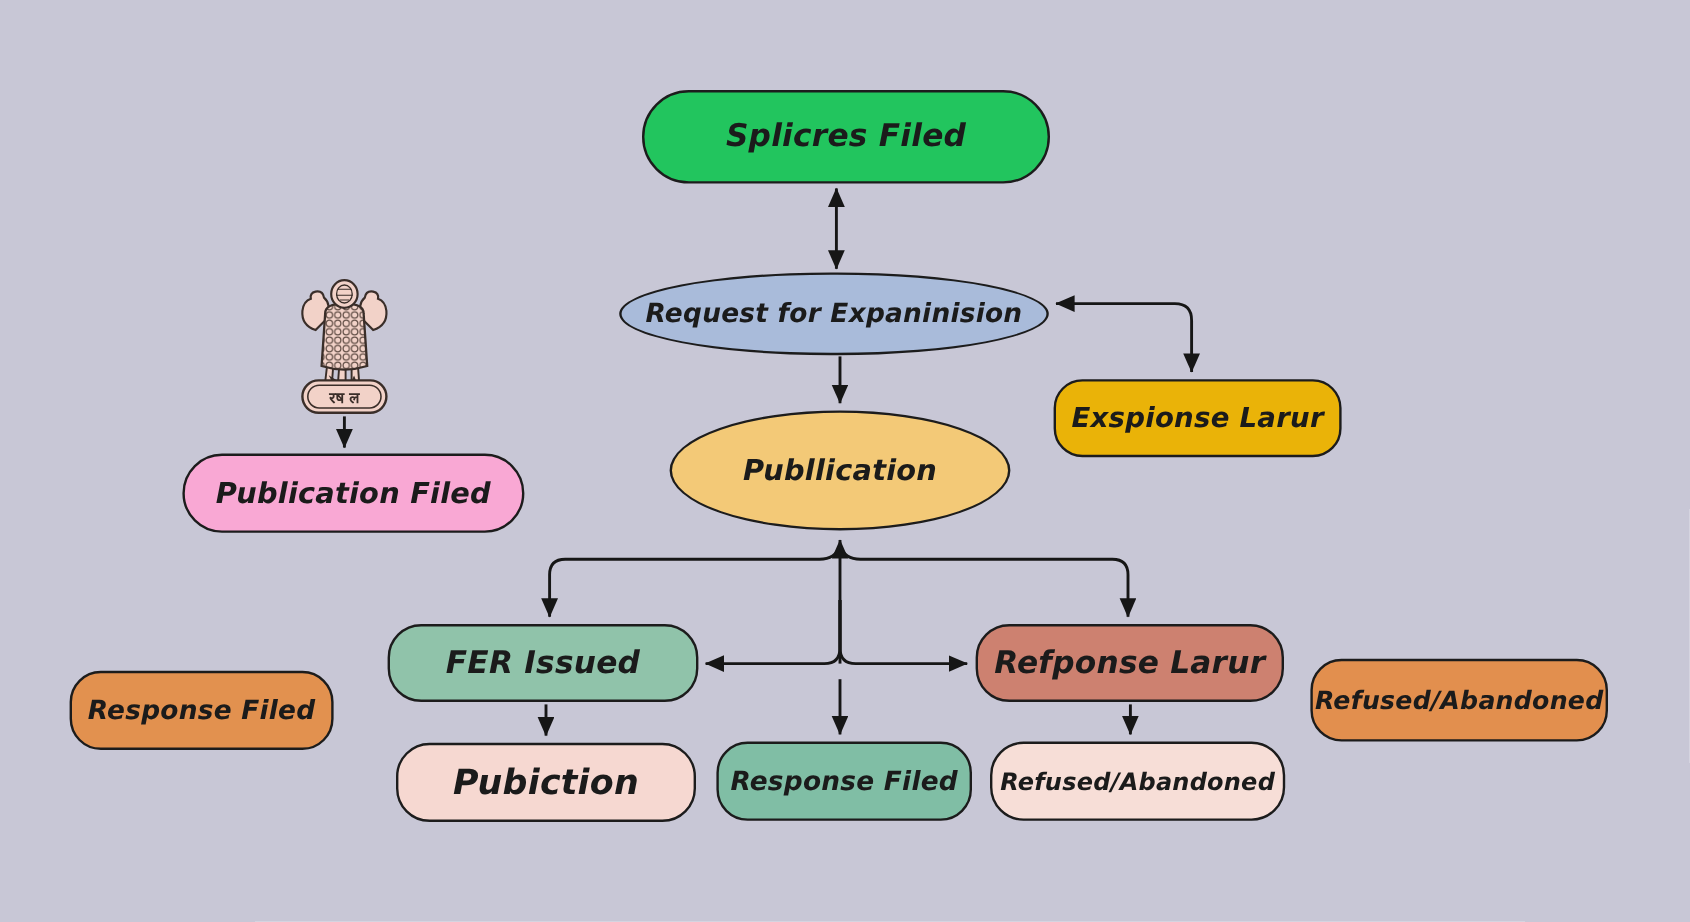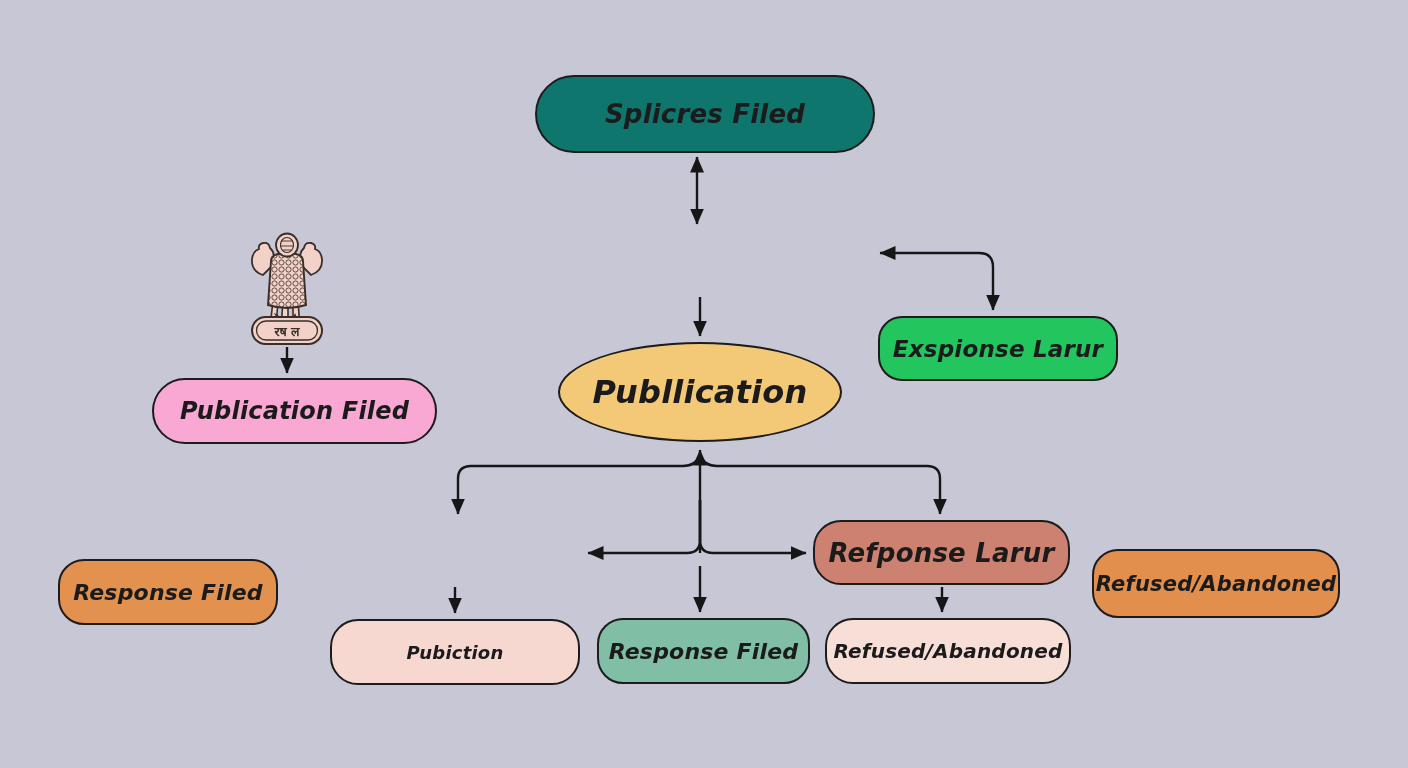--- a/index.html
+++ b/index.html
@@ -17,27 +17,27 @@
     box-sizing:border-box;
     border:2.5px solid #1c1c1c;
     color:#1b1b1b;
     font-weight:700;font-style:italic;
     white-space:nowrap;text-align:center;
     letter-spacing:.2px;
   }
   #n-applications    {left:535px;top:75px; width:340px;height:78px; border-radius:40px;      font-size:26px;}
   #n-request         {left:516px;top:227px;width:358px;height:69px; border-radius:179px/35px;font-size:22px;}
   #n-examlater       {left:878px;top:316px;width:240px;height:65px; border-radius:24px;      font-size:23px;}
-  #n-publication     {left:558px;top:342px;width:284px;height:100px;border-radius:50%;       font-size:32px;}
+  #n-publication     {left:558px;top:342px;width:284px;height:100px;border-radius:50%;       font-size:24px;}
   #n-pubfiled        {left:152px;top:378px;width:285px;height:66px; border-radius:34px;      font-size:24px;}
   #n-respleft        {left:58px; top:559px;width:220px;height:66px; border-radius:26px;      font-size:22px;}
   #n-fer             {left:323px;top:520px;width:259px;height:65px; border-radius:28px;      font-size:26px;}
   #n-refponse        {left:813px;top:520px;width:257px;height:65px; border-radius:28px;      font-size:26px;}
   #n-refusedright    {left:1092px;top:549px;width:248px;height:69px;border-radius:26px;      font-size:21px;}
-  #n-pubiction       {left:330px;top:619px;width:250px;height:66px; border-radius:28px;      font-size:18px;}
+  #n-pubiction       {left:330px;top:619px;width:250px;height:66px; border-radius:28px;      font-size:29px;}
   #n-respbottom      {left:597px;top:618px;width:213px;height:66px; border-radius:26px;      font-size:22px;}
   #n-refusedbottom   {left:825px;top:618px;width:246px;height:66px; border-radius:28px;      font-size:20px;}
   #emblem{position:absolute;left:243px;top:231px;width:88px;height:118px;}
   #emblem text{font-weight:700;}
 </style>
 </head>
 <body>
 
 <div id="stage" style="background: rgb(200, 199, 214);">
 
@@ -100,31 +100,33 @@
 
     <ellipse cx="44" cy="14" rx="11" ry="11.5" fill="#f2d2c8" stroke="#3a2e29" stroke-width="1.8"></ellipse>
     <ellipse cx="44" cy="14" rx="6.5" ry="7.5" fill="none" stroke="#3a2e29" stroke-width="1.1"></ellipse>
     <path d="M38,10 L50,10 M37,15 L51,15 M40,19 L48,19" stroke="#3a2e29" stroke-width="0.9"></path>
 
     <rect x="9" y="86" width="70" height="27" rx="13.5" fill="#f2d2c8" stroke="#3a2e29" stroke-width="2"></rect>
     <rect x="13.5" y="90" width="61" height="19" rx="9.5" fill="none" stroke="#3a2e29" stroke-width="1.3"></rect>
     <text x="44" y="104.5" text-anchor="middle" font-size="12.5" fill="#3a2e29">रष ल</text>
   </svg>
 
-  <div class="node" id="n-applications" style="background-color: #0f766e;">Splicres Filed</div>
+  <div class="node" id="n-applications" style="background-color: #22c55e;">Splicres Filed</div>
 
+  <div class="node" id="n-request" style="background-color: rgb(169, 187, 218);">Request for Expaninision</div>
 
-  <div class="node" id="n-examlater" style="background-color: #22c55e;">Exspionse Larur</div>
+  <div class="node" id="n-examlater" style="background-color: #eab308;">Exspionse Larur</div>
 
   <div class="node" id="n-publication" style="background-color: rgb(243, 201, 119);">Publlication</div>
 
   <div class="node" id="n-pubfiled" style="background-color: #f9a8d4;">Publication Filed</div>
 
   <div class="node" id="n-respleft" style="background-color: rgb(226, 145, 79);">Response Filed</div>
 
+  <div class="node" id="n-fer" style="background-color: rgb(144, 195, 170);">FER Issued</div>
 
   <div class="node" id="n-refponse" style="background-color: rgb(205, 129, 112);">Refponse Larur</div>
 
   <div class="node" id="n-refusedright" style="background-color: rgb(226, 143, 78);">Refused/Abandoned</div>
 
   <div class="node" id="n-pubiction" style="background-color: rgb(246, 216, 209);">Pubiction</div>
 
   <div class="node" id="n-respbottom" style="background-color: rgb(128, 190, 165);">Response Filed</div>
 
   <div class="node" id="n-refusedbottom" style="background-color: rgb(247, 222, 215);">Refused/Abandoned</div>

